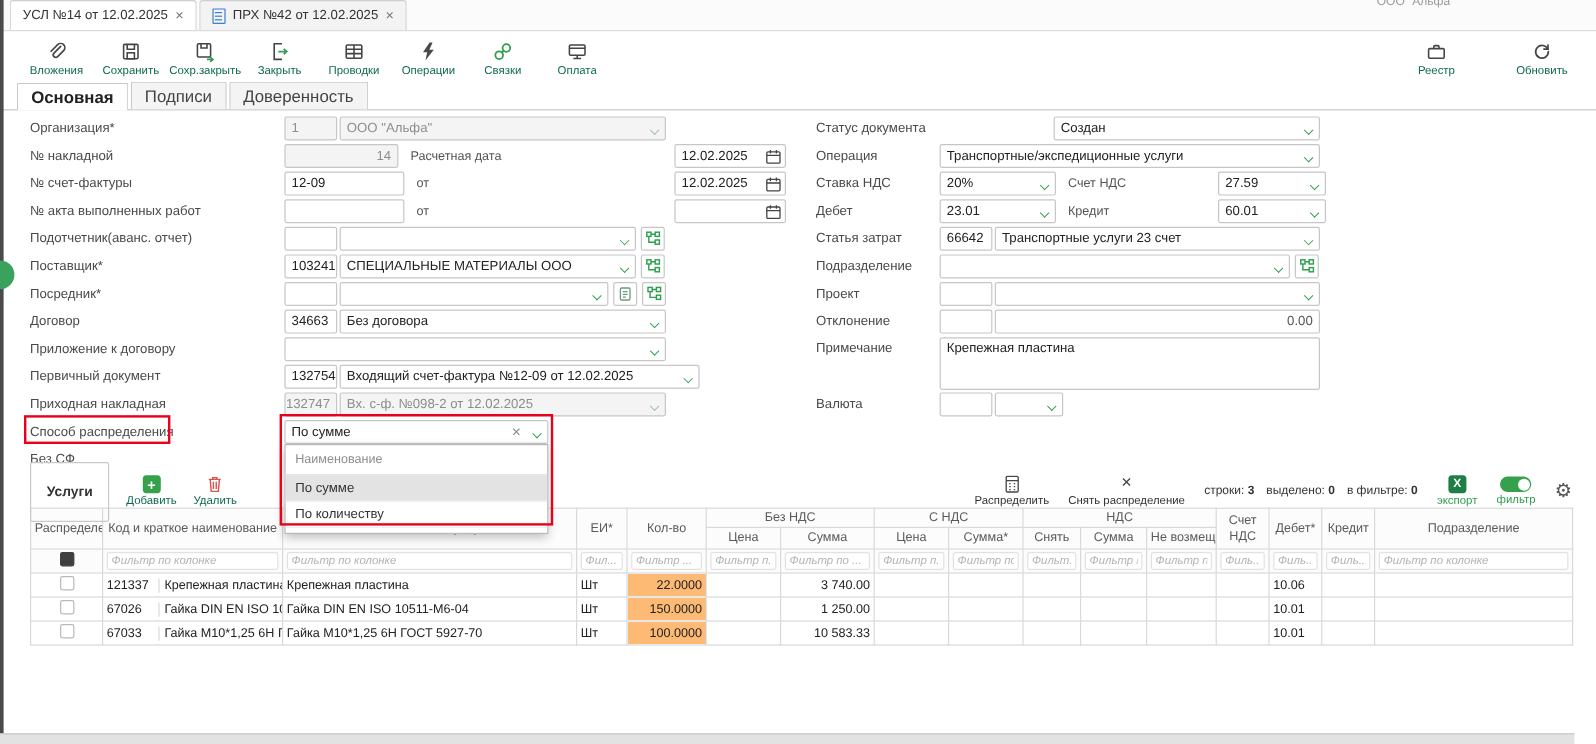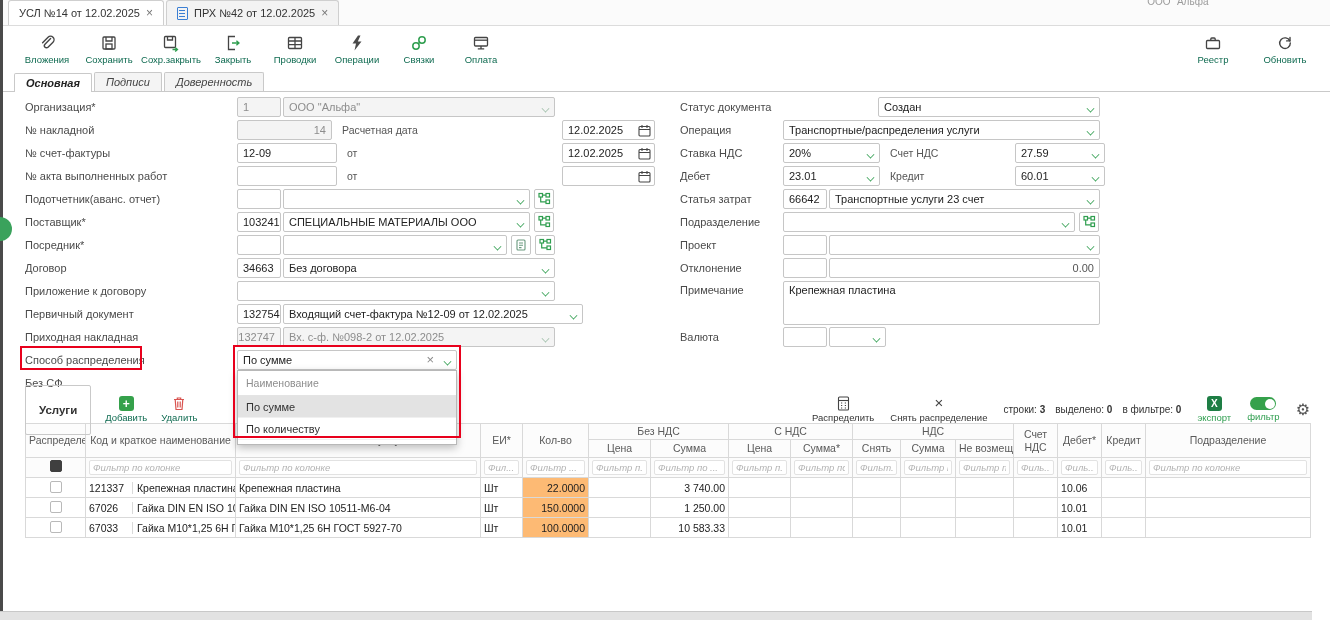--- a/index.html
+++ b/index.html
@@ -17,25 +17,25 @@
   .doc-tab.inactive { background:#f3f3f3; }
   .doc-tab .x { color:#777; font-size:12px; line-height:1; }
   .doc-ico { width:11px; height:13px; border:1.3px solid #3b7fd4; border-radius:1px; position:relative; display:inline-block; }
   .doc-ico:before { content:""; position:absolute; left:1px; top:2px; width:6px; height:1.2px; background:#3b7fd4; box-shadow:0 3px 0 #3b7fd4, 0 6px 0 #3b7fd4; }
 
   
   .toolbar { height:44px; display:flex; align-items:center; padding:2px 14px 0 16px; }
   .tbtn { display:flex; flex-direction:column; align-items:center; justify-content:center; width:62px; height:40px; gap:2px; cursor:pointer; }
   .tbtn svg { display:block; }
   .tbtn .tlabel { font-size:9.5px; color:#0e6a50; white-space:nowrap; }
-  .tb-right { margin-left:auto; display:flex; gap:10px; }
+  .tb-right { margin-left:auto; display:flex; gap:26px; }
 
   
   .ftabs { height:22px; display:flex; align-items:flex-end; padding-left:14px; border-bottom:1px solid #c9c9c9; }
-  .ftab { padding:3px 11px; border:1px solid #c9c9c9; border-bottom:none; background:#f4f4f4; font-size:11px; color:#444; margin-right:2px; border-radius:2px 2px 0 0;font-style:italic; }
+  .ftab { padding:3px 11px; border:1px solid #c9c9c9; border-bottom:none; background:#f4f4f4; font-size:14px; color:#444; margin-right:2px; border-radius:2px 2px 0 0; }
   .ftab.active { background:#fff; font-weight:bold; color:#222; position:relative; top:1px; }
 
   
   .cols { display:flex; padding-top:3px; height:302px; }
   .colL { width:655px; padding-left:25px; }
   .colR { width:450px; padding-left:25px; }
   .frow { display:flex; align-items:center; height:23px; }
   .frow.tall { height:46px; align-items:flex-start; padding-top:2px; }
   .lab { width:212px; color:#4a4a4a; font-size:11px; flex:none; }
   .labR { width:103px; color:#4a4a4a; font-size:11px; flex:none; }
@@ -365,21 +365,21 @@
       <span style="width:95px;flex:none"></span>
       <span class="inp sel" style="width:222px">
           <span>Создан</span>
           <span class="caret"></span>
         </span>
     </div>
 
     <div class="frow">
       <span class="labR">Операция</span>
       <span class="inp sel" style="width:317px">
-          <span>Транспортные/распределения услуги</span>
+          <span>Транспортные/экспедиционные услуги</span>
           <span class="caret"></span>
         </span>
     </div>
 
     <div class="frow">
       <span class="labR">Ставка НДС</span>
       <span class="inp sel" style="width:97px">
           <span>20%</span>
           <span class="caret"></span>
         </span>

